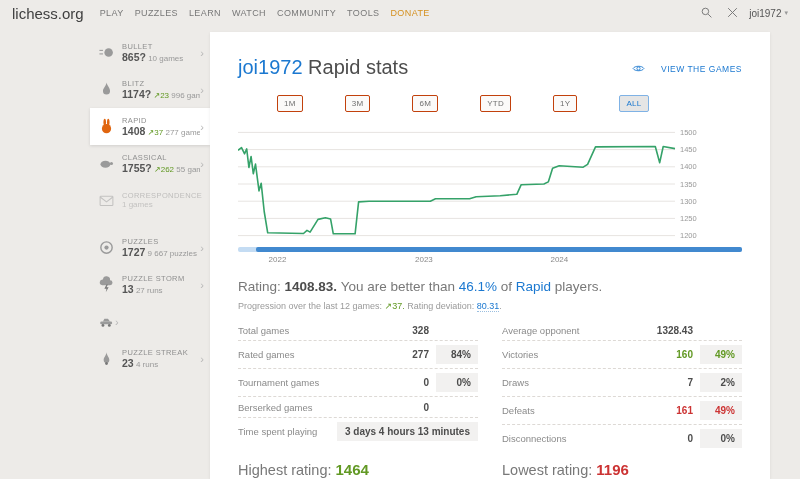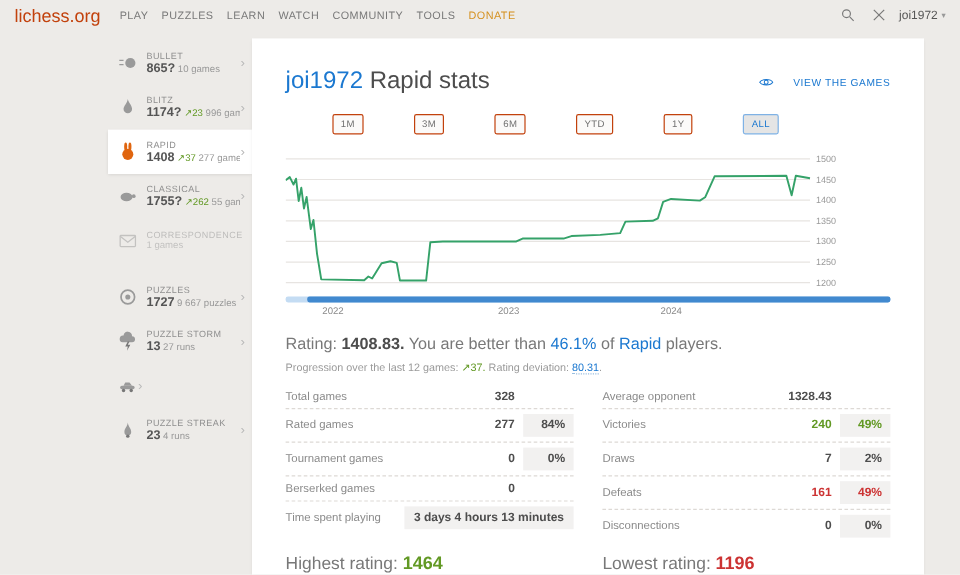--- a/index.html
+++ b/index.html
@@ -1,21 +1,21 @@
 <!DOCTYPE html>
 <html><head>
 <meta charset="utf-8">
 <style>
   * { margin:0; padding:0; box-sizing:border-box; }
   html,body { width:800px; height:479px; overflow:hidden; }
   body { background:#edebe8; font-family:"Liberation Sans", sans-serif; color:#4d4d4d; }
 
   
   .navbar { height:26px; display:flex; align-items:center; padding:0 12px; }
-  .logo { font-size:15px; color:#c2410c; margin-right:16px; cursor:pointer; }
+  .logo { font-size:15px; color:#404040; margin-right:16px; cursor:pointer; }
   .nav-links { display:flex; align-items:center; gap:11px; }
   .nav-link { font-size:9px; color:#787878; letter-spacing:.4px; cursor:pointer; }
   .nav-link.donate { color:#d59120; }
   .nav-spacer { flex:1; }
   .nav-icon { width:14px; height:14px; margin-left:12px; cursor:pointer; display:inline-flex; }
   .nav-icon svg { width:13px; height:13px; stroke:#787878; fill:none; stroke-width:1.8; }
   .username { font-size:10px; color:#555; margin-left:9px; cursor:pointer; display:flex; align-items:center; gap:3px; }
   .username .chev-down { font-size:7px; color:#999; }
 
   
@@ -372,21 +372,21 @@
       </div>
 
       <div class="stat-table">
         <div class="stat-row">
           <span class="stat-lbl">Average opponent</span>
           <span class="stat-val">1328.43</span>
           <span class="stat-pct empty"></span>
         </div>
         <div class="stat-row">
           <span class="stat-lbl">Victories</span>
-          <span class="stat-val green-txt">240</span>
+          <span class="stat-val green-txt">160</span>
           <span class="stat-pct green-txt">49%</span>
         </div>
         <div class="stat-row">
           <span class="stat-lbl">Draws</span>
           <span class="stat-val">7</span>
           <span class="stat-pct">2%</span>
         </div>
         <div class="stat-row">
           <span class="stat-lbl">Defeats</span>
           <span class="stat-val red-txt">161</span>

